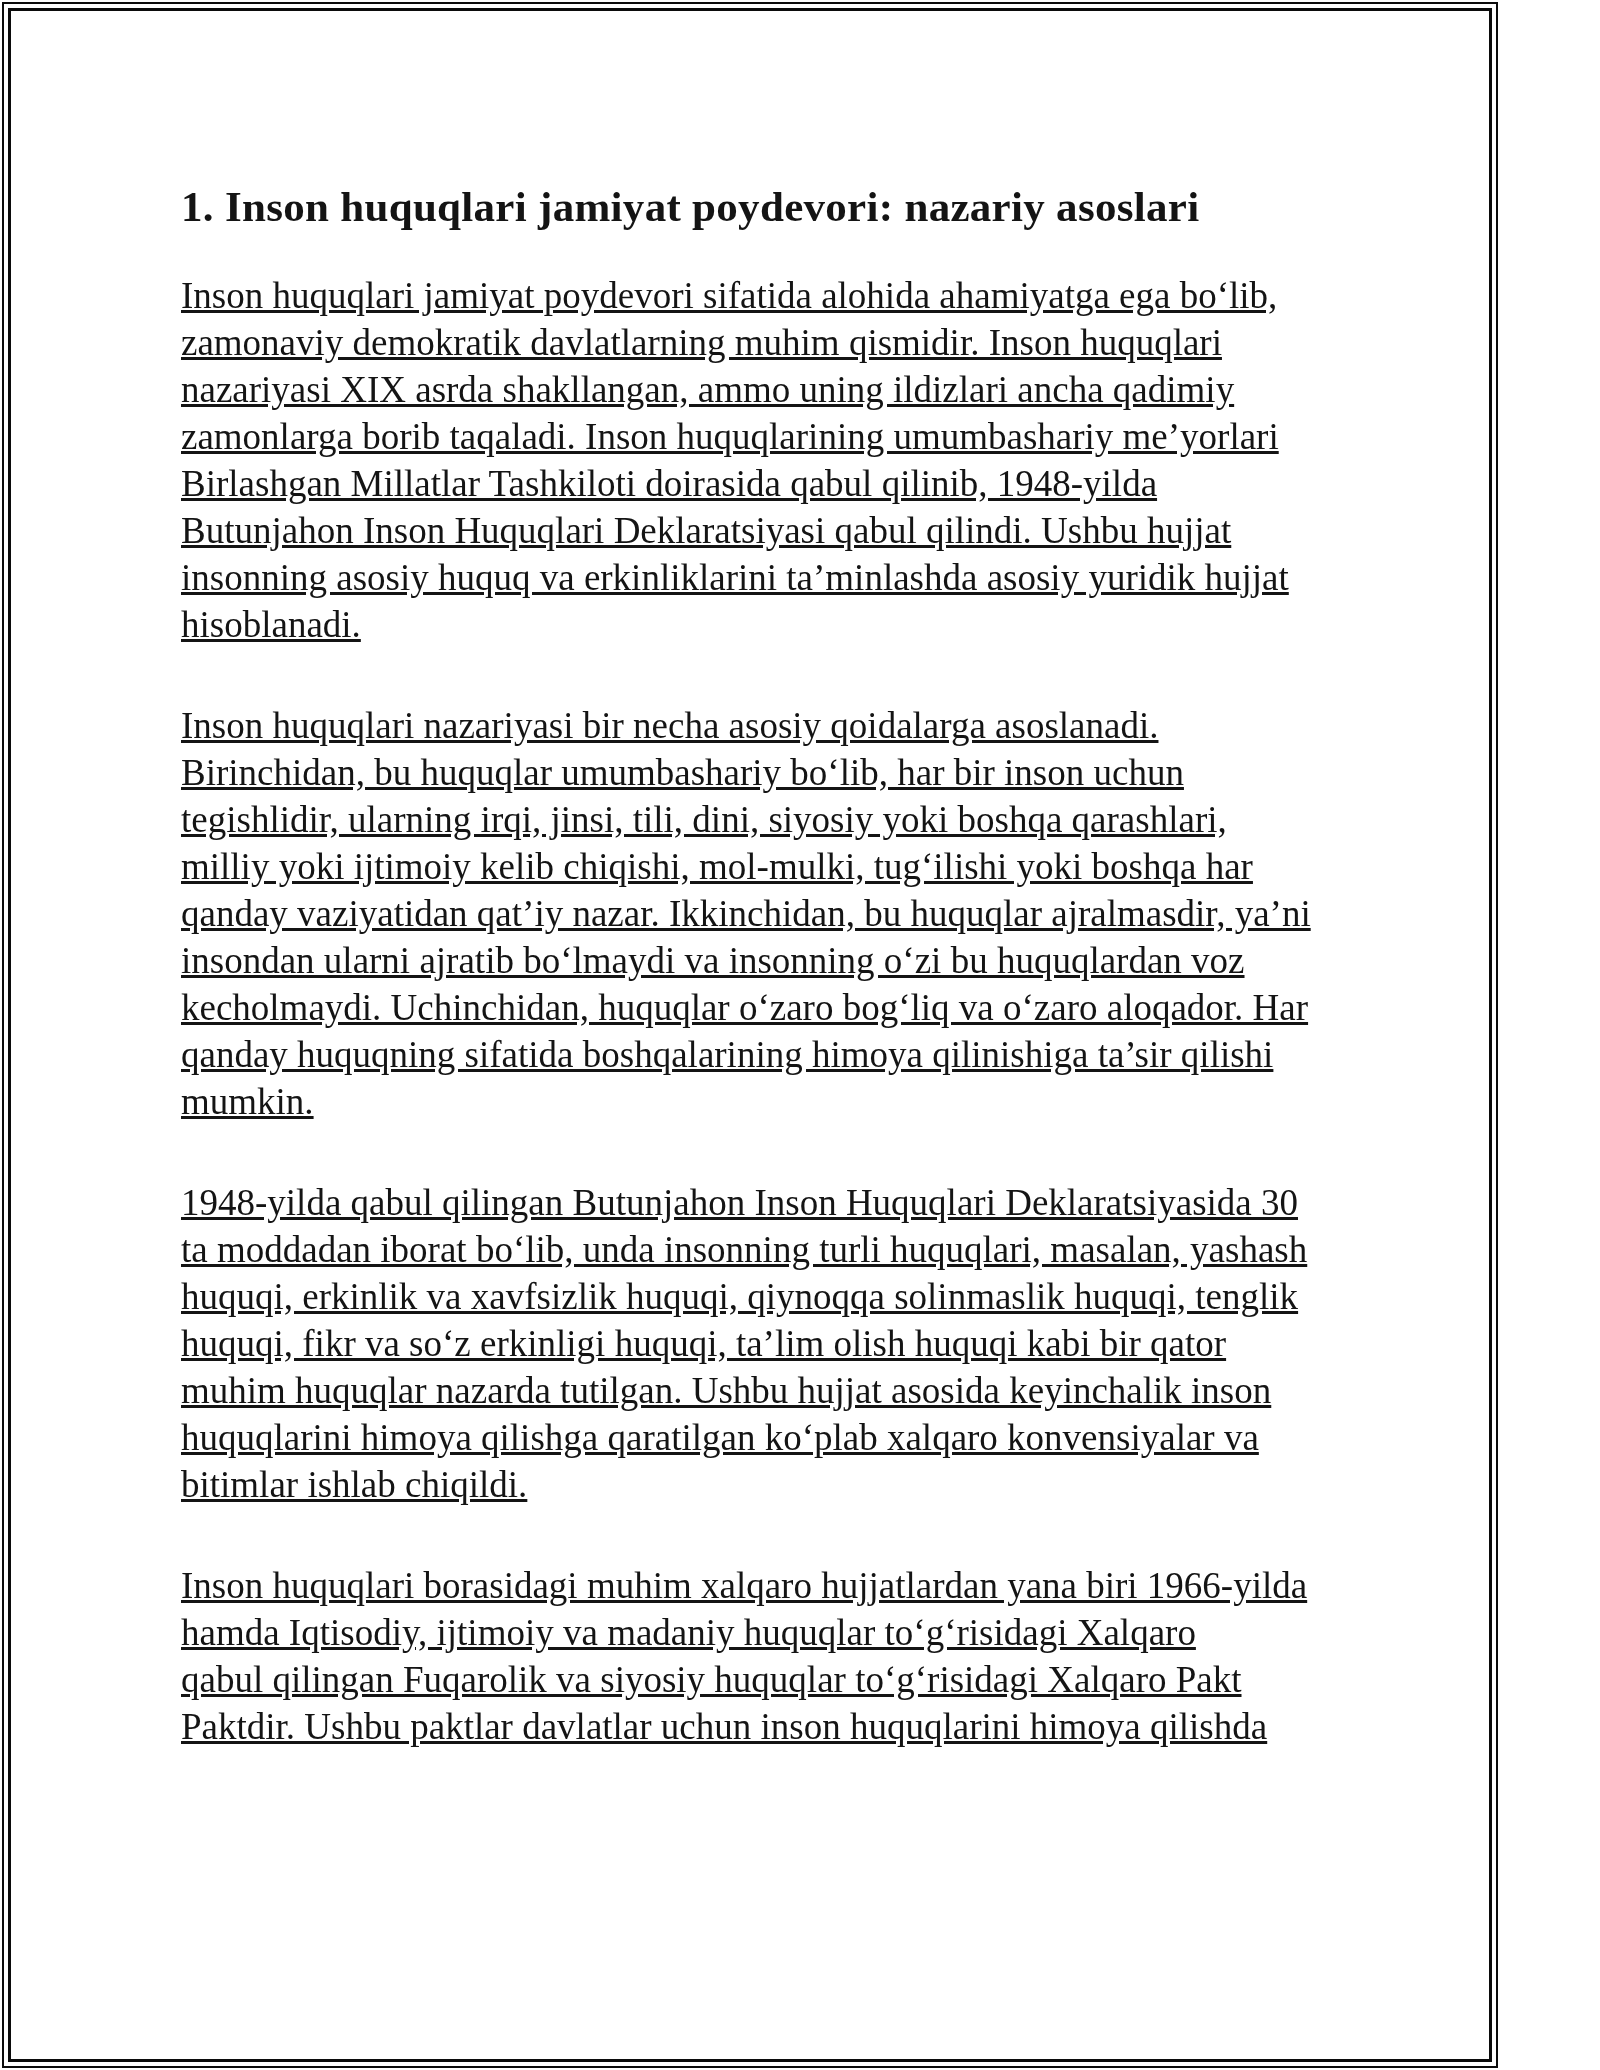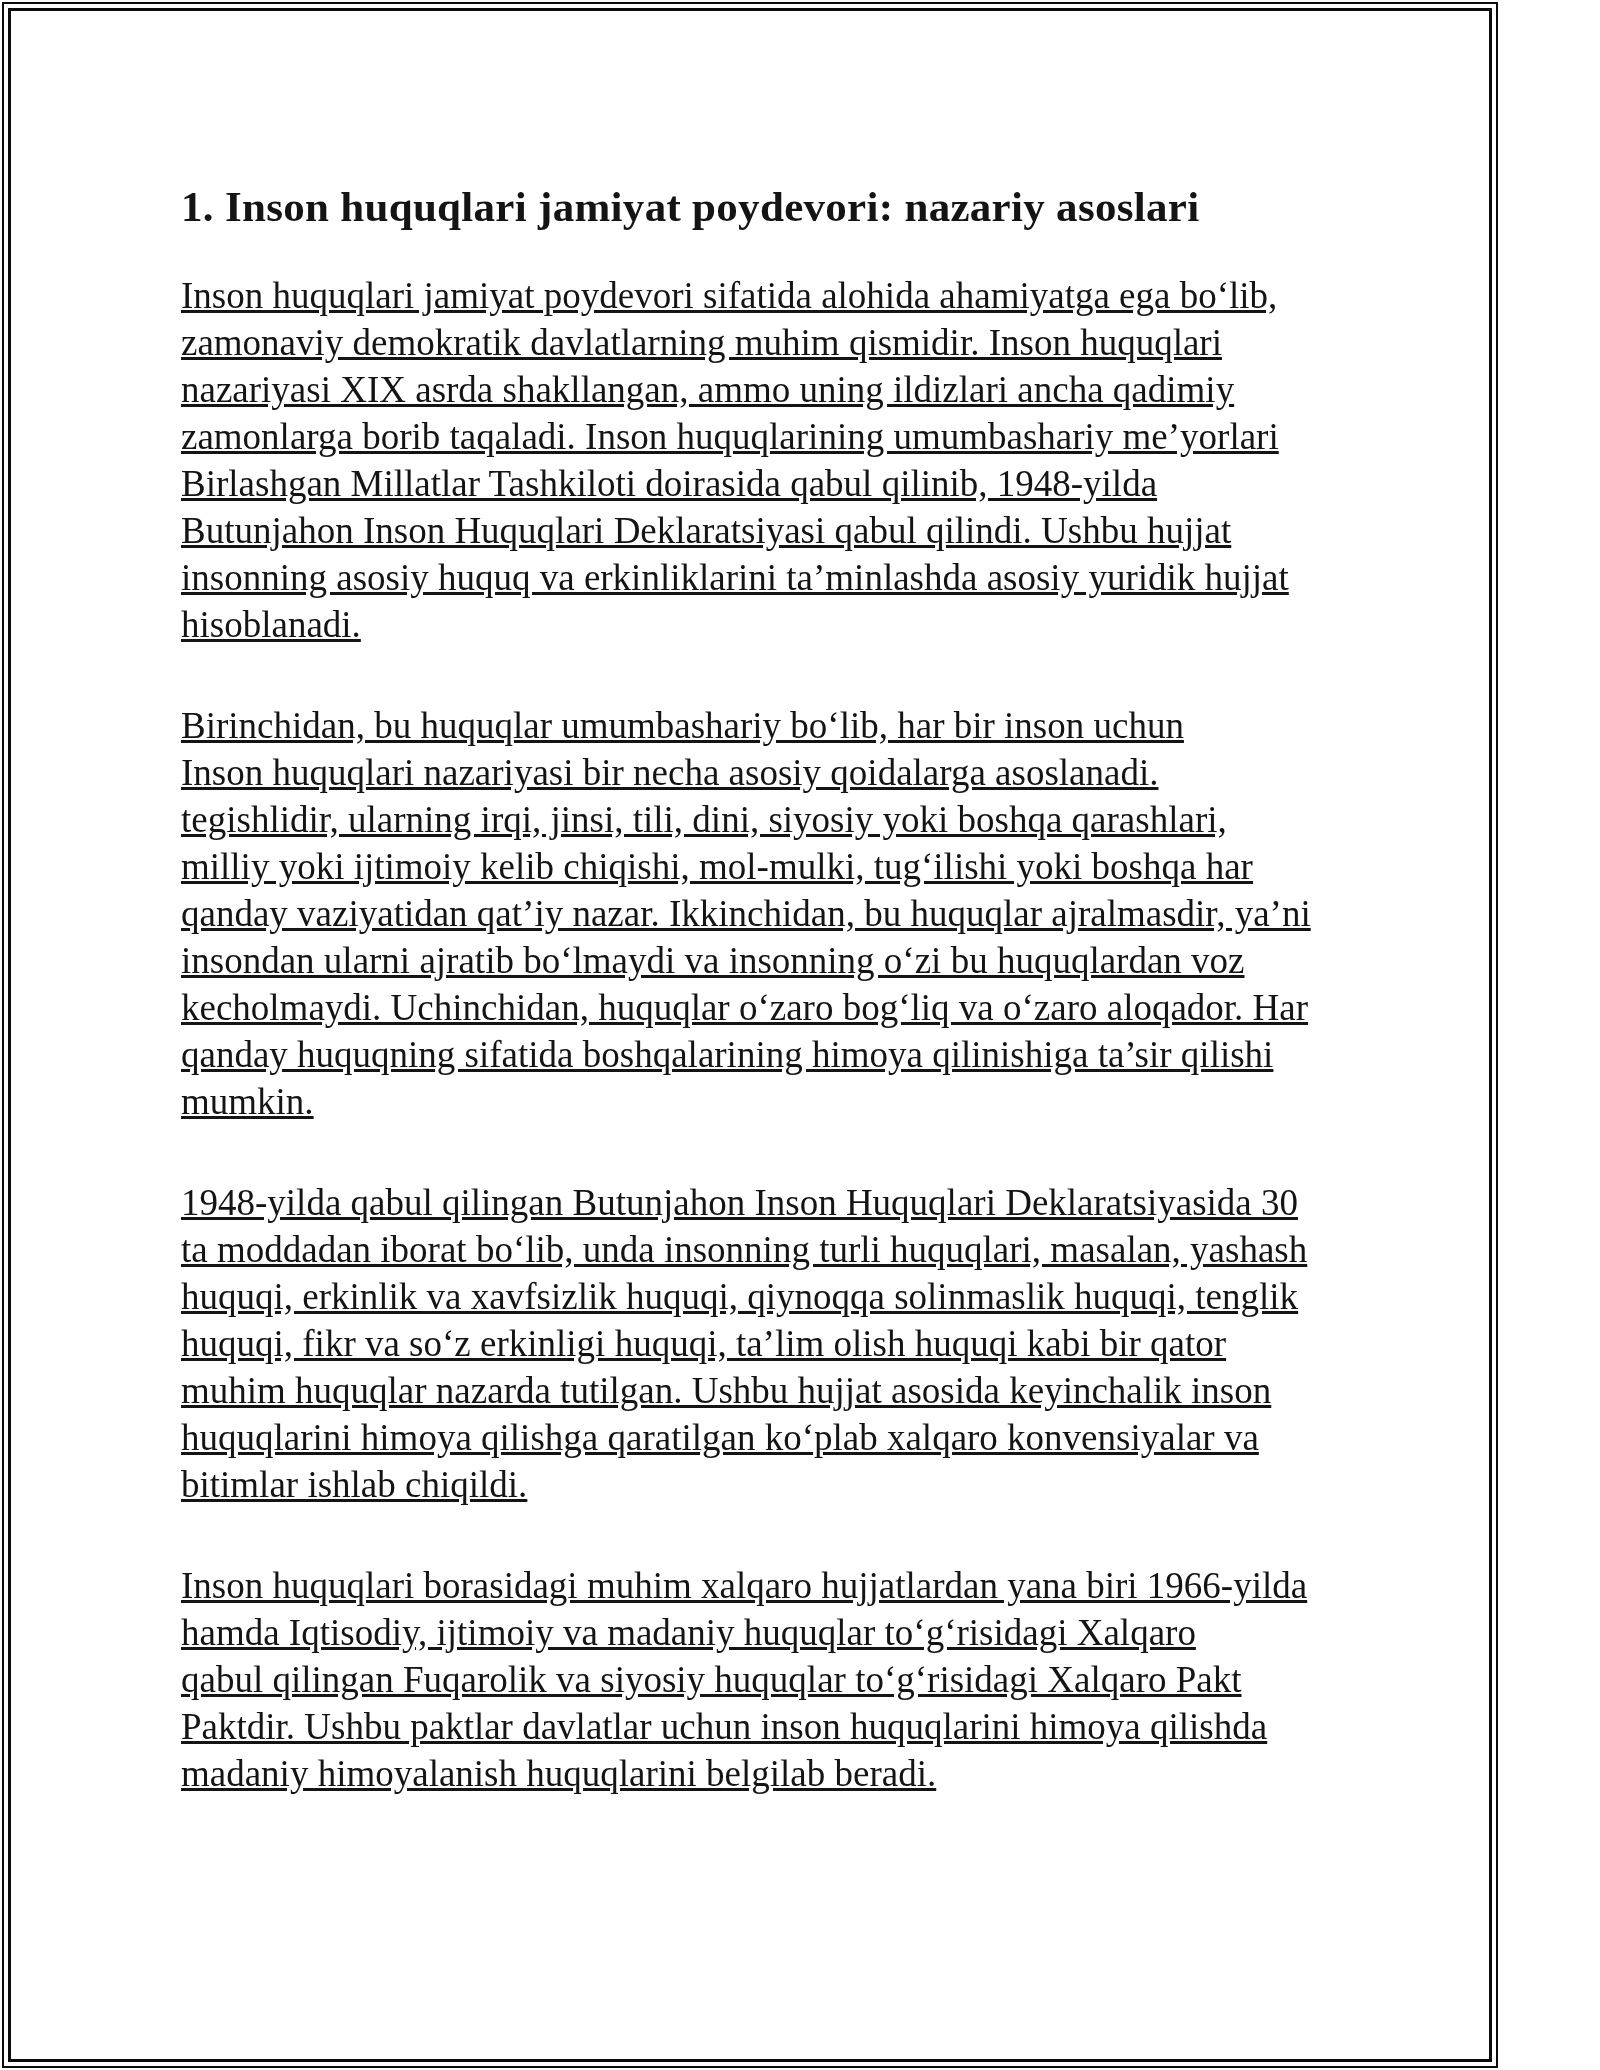--- a/index.html
+++ b/index.html
@@ -66,22 +66,22 @@
       <div class="line">zamonaviy demokratik davlatlarning muhim qismidir. Inson huquqlari</div>
       <div class="line">nazariyasi XIX asrda shakllangan, ammo uning ildizlari ancha qadimiy</div>
       <div class="line">zamonlarga borib taqaladi. Inson huquqlarining umumbashariy me’yorlari</div>
       <div class="line">Birlashgan Millatlar Tashkiloti doirasida qabul qilinib, 1948-yilda</div>
       <div class="line">Butunjahon Inson Huquqlari Deklaratsiyasi qabul qilindi. Ushbu hujjat</div>
       <div class="line">insonning asosiy huquq va erkinliklarini ta’minlashda asosiy yuridik hujjat</div>
       <div class="line">hisoblanadi.</div>
     </div>
 
     <div class="para">
+      <div class="line">Inson huquqlari nazariyasi bir necha asosiy qoidalarga asoslanadi.</div>
       <div class="line">Birinchidan, bu huquqlar umumbashariy bo‘lib, har bir inson uchun</div>
-      <div class="line">Inson huquqlari nazariyasi bir necha asosiy qoidalarga asoslanadi.</div>
       <div class="line">tegishlidir, ularning irqi, jinsi, tili, dini, siyosiy yoki boshqa qarashlari,</div>
       <div class="line">milliy yoki ijtimoiy kelib chiqishi, mol-mulki, tug‘ilishi yoki boshqa har</div>
       <div class="line">qanday vaziyatidan qat’iy nazar. Ikkinchidan, bu huquqlar ajralmasdir, ya’ni</div>
       <div class="line">insondan ularni ajratib bo‘lmaydi va insonning o‘zi bu huquqlardan voz</div>
       <div class="line">kecholmaydi. Uchinchidan, huquqlar o‘zaro bog‘liq va o‘zaro aloqador. Har</div>
       <div class="line">qanday huquqning sifatida boshqalarining himoya qilinishiga ta’sir qilishi</div>
       <div class="line">mumkin.</div>
     </div>
 
     <div class="para">
@@ -92,16 +92,15 @@
       <div class="line">muhim huquqlar nazarda tutilgan. Ushbu hujjat asosida keyinchalik inson</div>
       <div class="line">huquqlarini himoya qilishga qaratilgan ko‘plab xalqaro konvensiyalar va</div>
       <div class="line">bitimlar ishlab chiqildi.</div>
     </div>
 
     <div class="para">
       <div class="line">Inson huquqlari borasidagi muhim xalqaro hujjatlardan yana biri 1966-yilda</div>
       <div class="line">hamda Iqtisodiy, ijtimoiy va madaniy huquqlar to‘g‘risidagi Xalqaro</div>
       <div class="line">qabul qilingan Fuqarolik va siyosiy huquqlar to‘g‘risidagi Xalqaro Pakt</div>
       <div class="line">Paktdir. Ushbu paktlar davlatlar uchun inson huquqlarini himoya qilishda</div>
-      <div class="line">madaniy himoyalanish huquqlarini belgilab beradi.</div>
     </div>
   </div>
 </div>
 
 </body></html>

